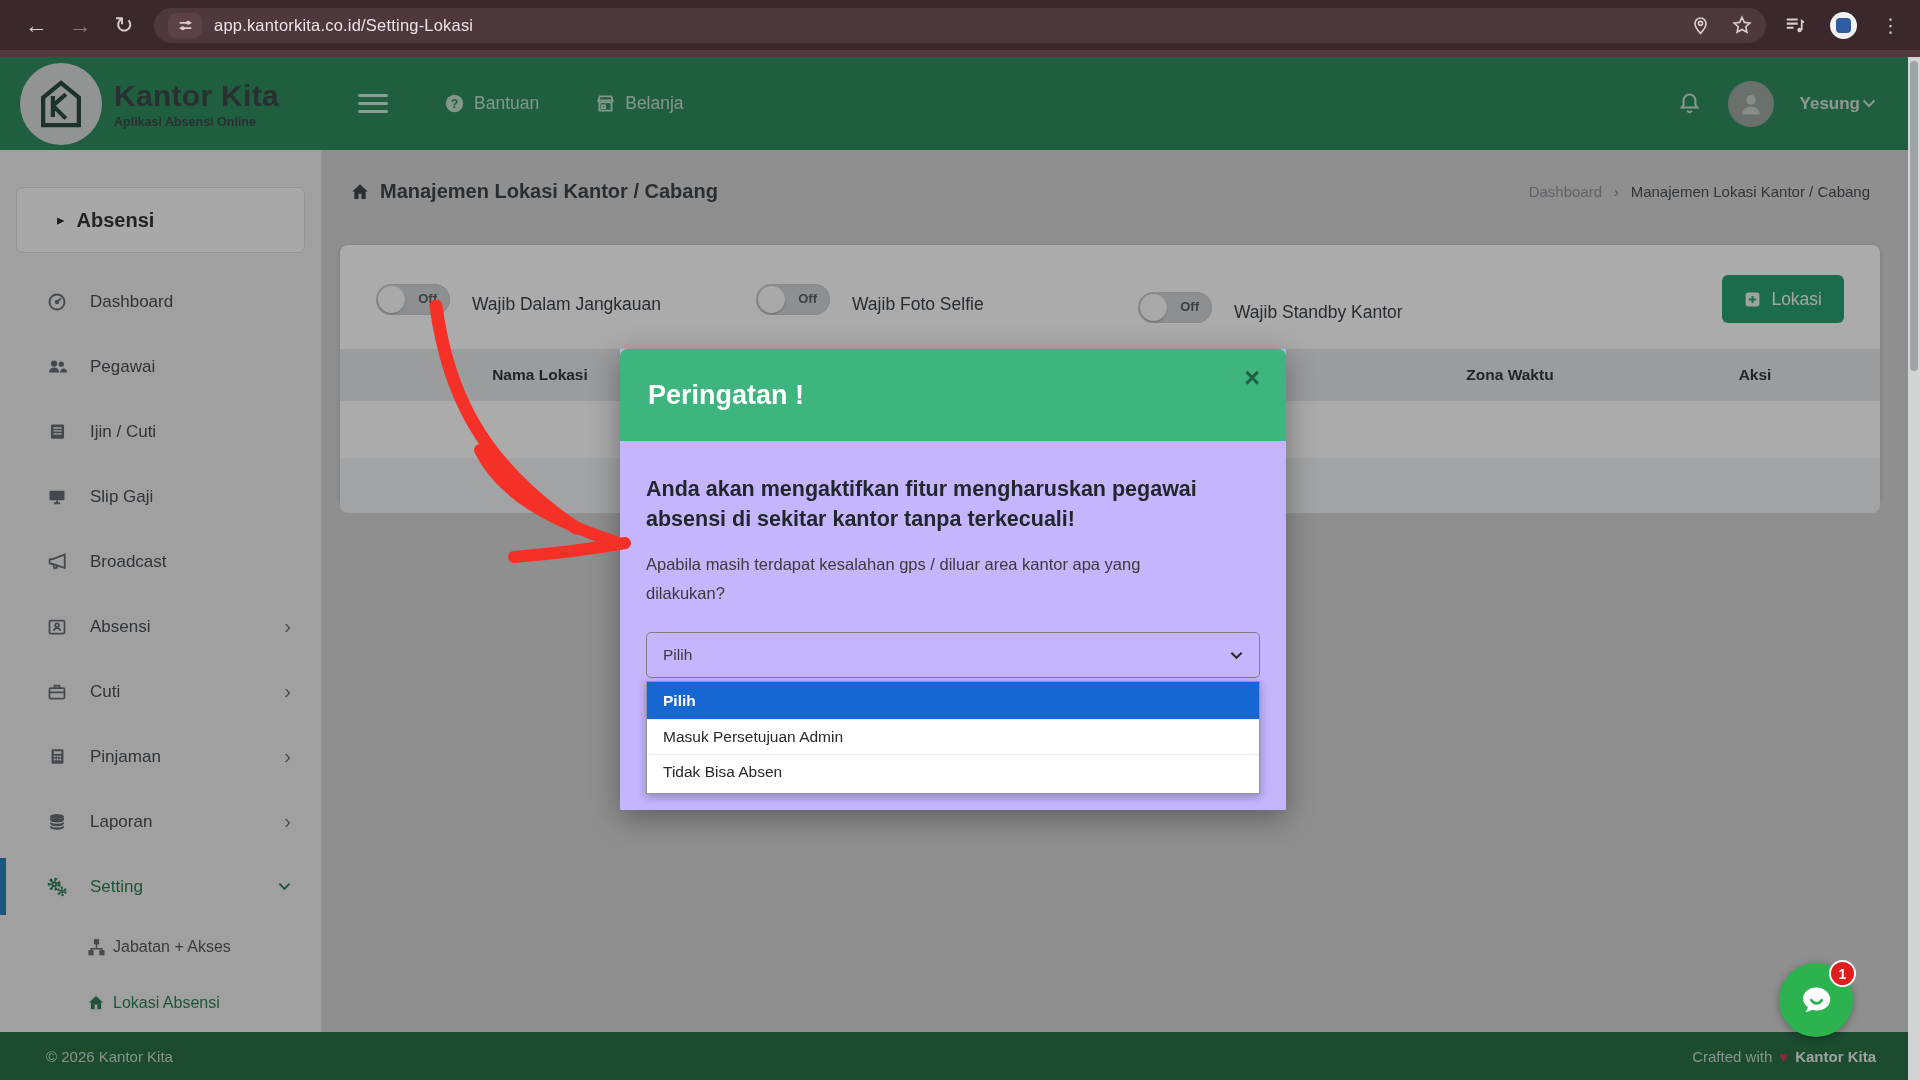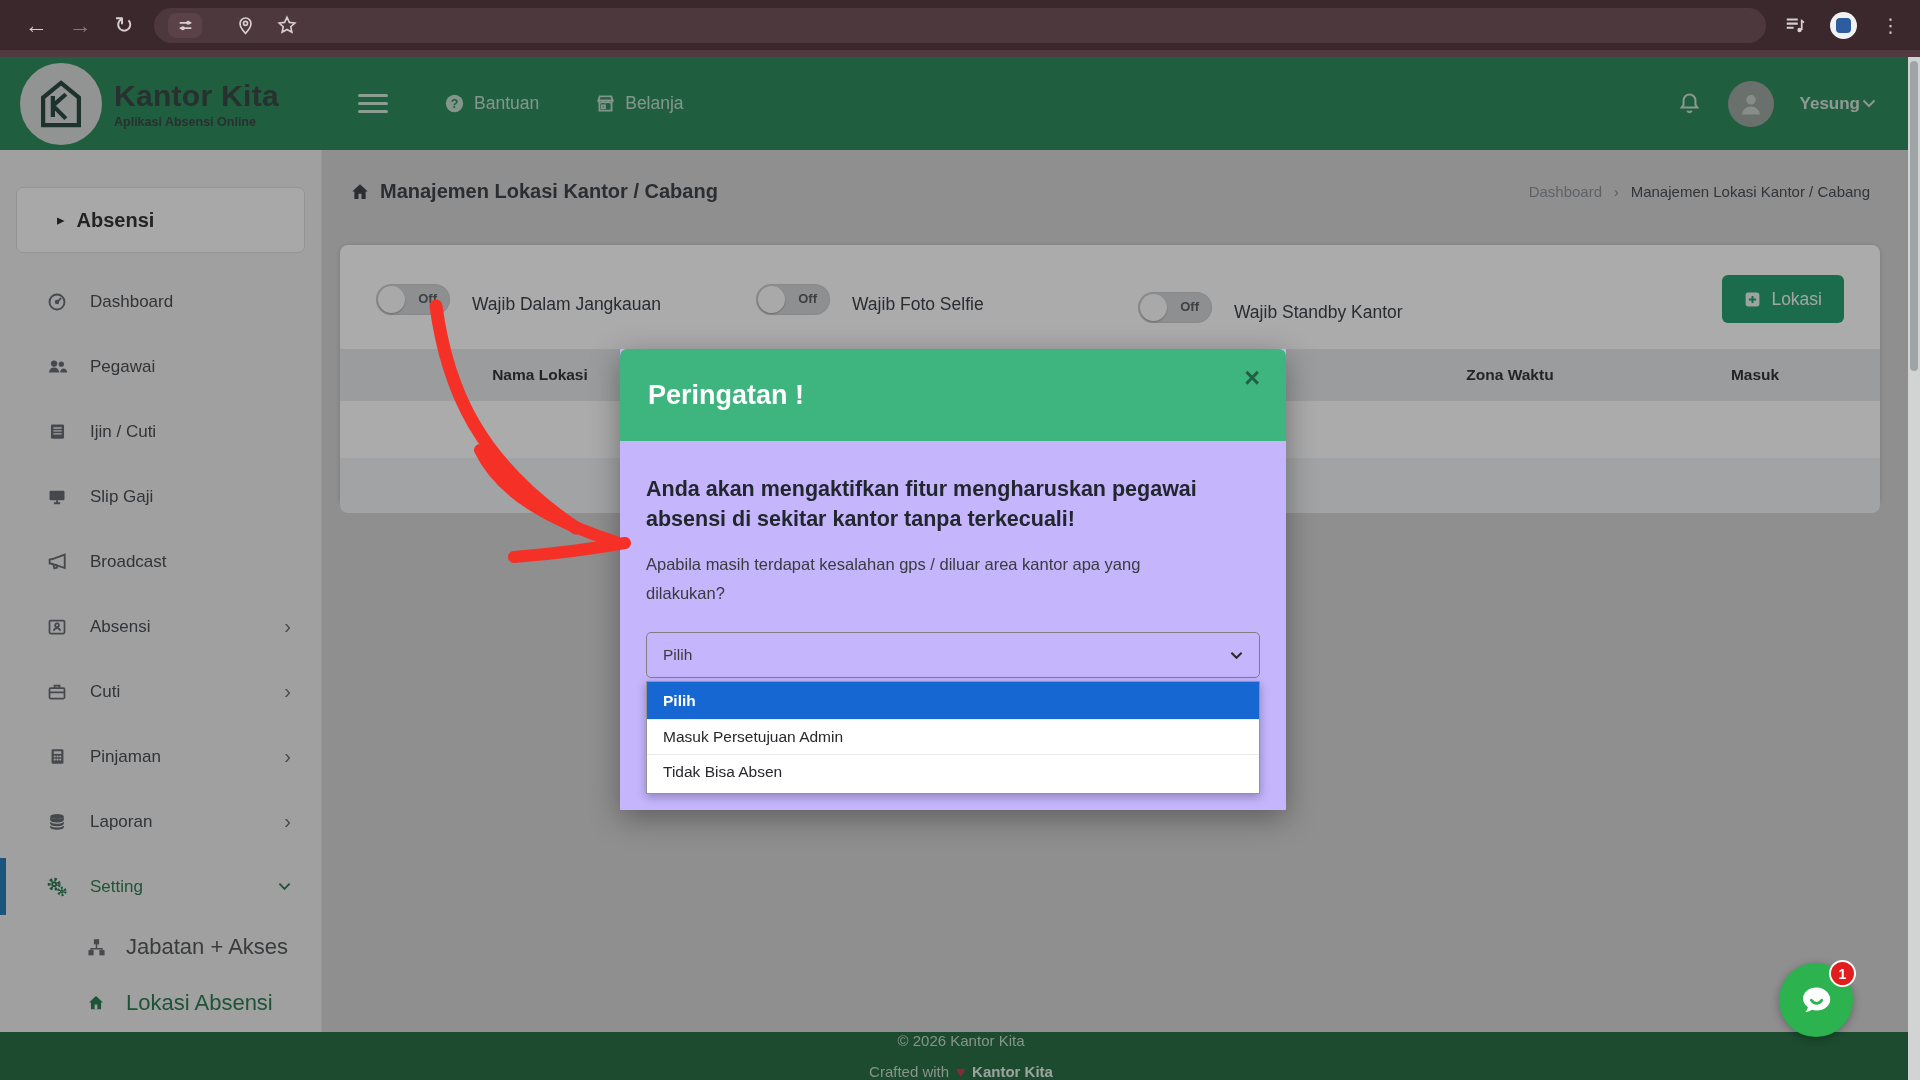--- a/index.html
+++ b/index.html
@@ -42,21 +42,21 @@
   .section-card .sec-label { font-size:20px; font-weight:bold; color:#353535; }
   .menu-item { height:65px; display:flex; align-items:center; padding:0 30px 0 46px; color:#4a4f54; position:relative; cursor:pointer; }
   .menu-item .mi-icon { width:22px; display:flex; justify-content:center; color:#686e73; flex:none; }
   .menu-item .mi-label { font-size:17px; margin-left:22px; }
   .menu-item .mi-chевron, .menu-item .mi-chevron { margin-left:auto; color:#6a7075; font-size:20px; }
   .menu-item.active { color:#2f7d54; }
   .menu-item.active .mi-icon { color:#2f7d54; }
   .menu-item.active::before { content:""; position:absolute; left:0; top:4px; bottom:4px; width:6px; background:#2a7fb8; }
   .sub-item { height:56px; display:flex; align-items:center; padding-left:86px; color:#56595c; cursor:pointer; }
   .sub-item .mi-icon { width:20px; color:#6a6e72; display:flex; justify-content:center; }
-  .sub-item .mi-label { font-size:22px; margin-left:20px; }
+  .sub-item .mi-label { font-size:16px; margin-left:7px; }
   .sub-item.active { color:#2f7d54; }
   .sub-item.active .mi-icon { color:#2f7d54; }
 
   
   .main { position:absolute; top:150px; left:322px; right:0; bottom:48px; background:#d6d6d7; z-index:3; }
   .page-head { display:flex; align-items:center; justify-content:space-between; padding:30px 50px 0 28px;text-align:right; }
   .page-title { display:flex; align-items:center; gap:10px; font-size:20px; font-weight:bold; color:#3f4549; }
   .breadcrumb { display:flex; align-items:center; gap:12px; font-size:15px; }
   .bc-muted { color:#8d9297; }
   .bc-sep { color:#7e8388; font-size:14px; }
@@ -72,21 +72,21 @@
   .btn-lokasi { margin-left:auto; background:#27a173; color:#f2f7f4; border:none; border-radius:6px; height:48px; padding:0 22px; font-size:17.5px; font-family:inherit; display:flex; align-items:center; gap:10px; cursor:pointer; }
   .thead { margin-top:26px; height:52px; background:#e6e9ec; display:flex; align-items:center; font-size:15.5px; font-weight:bold; color:#33383d; }
   .th-c1 { width:400px; text-align:center; }
   .th-sp { flex:1; }
   .th-c2 { width:240px; text-align:center; }
   .th-c3 { width:250px; text-align:center; }
   .trow-a { height:57px; background:#fff; }
   .trow-b { height:55px; background:#f2f3f5; border-radius:0 0 8px 8px; }
 
   
-  .footer { position:absolute; left:0; right:0; bottom:0; height:48px; background:#2a7048; display:flex; align-items:center; justify-content:space-between; padding:0 44px 0 46px; z-index:5;flex-direction:column; }
+  .footer { position:absolute; left:0; right:0; bottom:0; height:48px; background:#2a7048; display:flex; align-items:center; justify-content:space-between; padding:0 44px 0 46px; z-index:5; }
   .foot-left { color:#c9dcd0; font-size:15px; }
   .foot-right { color:#c9dcd0; font-size:15px; display:flex; align-items:center; gap:7px; }
   .heart { color:#cb4154; font-size:15px; }
   .foot-brand { color:#e9f3ed; font-weight:bold; }
 
   
   .overlay { position:absolute; top:57px; left:0; right:0; bottom:0; background:rgba(0,0,0,.33); z-index:20; }
   .scrollbar { position:absolute; top:57px; right:0; bottom:0; width:12px; background:#d2d4d4; z-index:40; }
   .scroll-thumb { position:absolute; top:4px; left:2px; width:8px; height:310px; border-radius:4px; background:#9fa4a6; }
 
@@ -122,20 +122,21 @@
   <div class="nav-glyph dim">→</div>
   <div class="nav-glyph">↻</div>
   <div class="urlbar">
     <div class="siteinfo">
       <svg width="17" height="17" viewBox="0 0 16 16" fill="none" stroke="#d9cdd0" stroke-width="1.7">
         <path d="M2.5 5.5h11M2.5 10.5h11"></path>
         <circle cx="10.5" cy="5.5" r="1.9" fill="#d9cdd0" stroke="none"></circle>
         <circle cx="5.5" cy="10.5" r="1.9" fill="#d9cdd0" stroke="none"></circle>
       </svg>
     </div>
+    <div class="url-text">app.kantorkita.co.id/Setting-Lokasi</div>
     <div class="tail-ic">
       <svg width="19" height="19" viewBox="0 0 16 16" fill="none" stroke="#d9cdd0" stroke-width="1.4">
         <path d="M8 1.7a4.6 4.6 0 0 0-4.6 4.6C3.4 9.8 8 14.6 8 14.6s4.6-4.8 4.6-8.3A4.6 4.6 0 0 0 8 1.7z"></path>
         <circle cx="8" cy="6.2" r="1.7"></circle>
       </svg>
     </div>
     <div class="tail-ic">
       <svg width="20" height="20" viewBox="0 0 16 16" fill="none" stroke="#d9cdd0" stroke-width="1.3">
         <path d="M8 1.8 9.9 5.9 14.3 6.4 11 9.4 11.9 13.8 8 11.6 4.1 13.8 5 9.4 1.7 6.4 6.1 5.9z"></path>
       </svg>
@@ -407,21 +408,21 @@
               </svg>
           </span>
           <span>Lokasi</span>
         </button>
       </div>
     </div>
     <div class="thead">
       <div class="th-c1">Nama Lokasi</div>
       <div class="th-sp"></div>
       <div class="th-c2">Zona Waktu</div>
-      <div class="th-c3">Masuk</div>
+      <div class="th-c3">Aksi</div>
     </div>
     <div class="trow-a"></div>
     <div class="trow-b"></div>
   </div>
 </div>
 
 <div class="footer">
   <div class="foot-left">© 2026 Kantor Kita</div>
   <div class="foot-right">
     <span>Crafted with</span>

